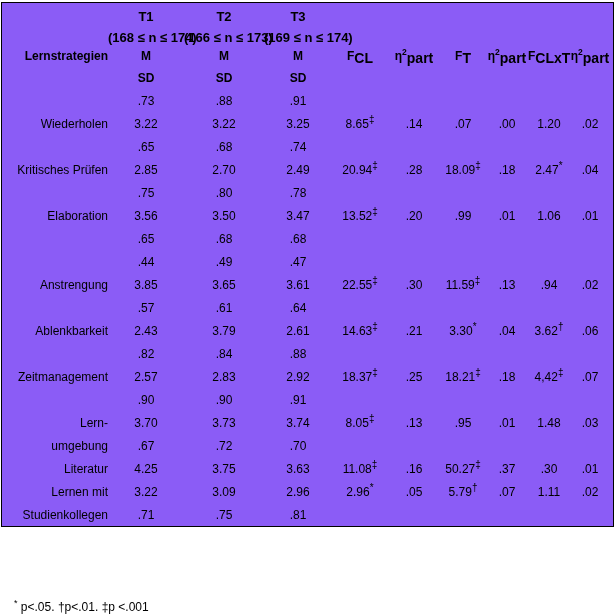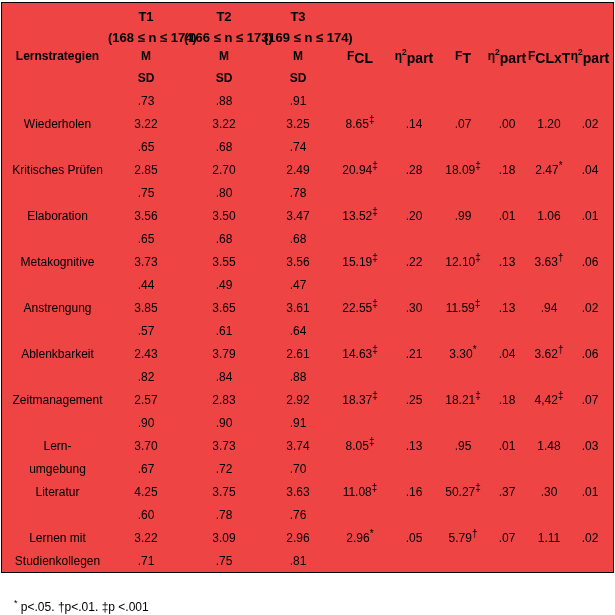--- a/index.html
+++ b/index.html
@@ -2,28 +2,28 @@
 <html><head>
 <meta charset="utf-8">
 <style>
   html, body { margin:0; padding:0; background:#ffffff; }
   body {
     width:615px; height:615px; overflow:hidden;
     font-family:"Liberation Sans", sans-serif; color:#000;
   }
   .table-box {
     position:absolute; left:1px; top:2px; width:611px;
-    border:1.5px solid #000; background:#ef4444;
+    border:1.5px solid #000; background:#8b5cf6;
   }
   table {
     border-collapse:collapse; table-layout:fixed;
     width:608px; font-size:12px; color:#000;
   }
   td { padding:0; margin:0; text-align:center; vertical-align:middle; height:23px; white-space:nowrap; overflow:visible; }
-  td.lbl { text-align:center; padding-left:5px;margin-left:44px; }
+  td.lbl { text-align:right; padding-left:5px;margin-left:44px; }
   thead td { font-weight:bold; }
   tr.h-time td { height:26px; font-size:13px; }
   tr.h-n td { height:16px; }
   tr.h-m td, tr.h-sd td { height:22px; }
   .nrange { font-size:13px; font-weight:bold; }
   sup { line-height:0; }
   .stat-head sub { font-size:14px; line-height:0; }
   .stat-head sup { font-size:8.5px; }
   td sup.mk { font-size:10px; }
   .footnote {
@@ -142,32 +142,20 @@
           <td>.01</td>
         </tr>
         <tr>
           <td class="lbl"></td>
           <td>.65</td>
           <td>.68</td>
           <td>.68</td>
           <td colspan="6"></td>
         </tr>
         <tr>
-          <td class="lbl">Metakognitive</td>
-          <td>3.73</td>
-          <td>3.55</td>
-          <td>3.56</td>
-          <td>15.19<sup class="mk">‡</sup></td>
-          <td>.22</td>
-          <td>12.10<sup class="mk">‡</sup></td>
-          <td>.13</td>
-          <td>3.63<sup class="mk">†</sup></td>
-          <td>.06</td>
-        </tr>
-        <tr>
           <td class="lbl"></td>
           <td>.44</td>
           <td>.49</td>
           <td>.47</td>
           <td colspan="6"></td>
         </tr>
         <tr>
           <td class="lbl">Anstrengung</td>
           <td>3.85</td>
           <td>3.65</td>
@@ -249,27 +237,20 @@
           <td>3.75</td>
           <td>3.63</td>
           <td>11.08<sup class="mk">‡</sup></td>
           <td>.16</td>
           <td>50.27<sup class="mk">‡</sup></td>
           <td>.37</td>
           <td>.30</td>
           <td>.01</td>
         </tr>
         <tr>
-          <td class="lbl"></td>
-          <td>.60</td>
-          <td>.78</td>
-          <td>.76</td>
-          <td colspan="6"></td>
-        </tr>
-        <tr>
           <td class="lbl">Lernen mit</td>
           <td>3.22</td>
           <td>3.09</td>
           <td>2.96</td>
           <td>2.96<sup class="mk">*</sup></td>
           <td>.05</td>
           <td>5.79<sup class="mk">†</sup></td>
           <td>.07</td>
           <td>1.11</td>
           <td>.02</td>

